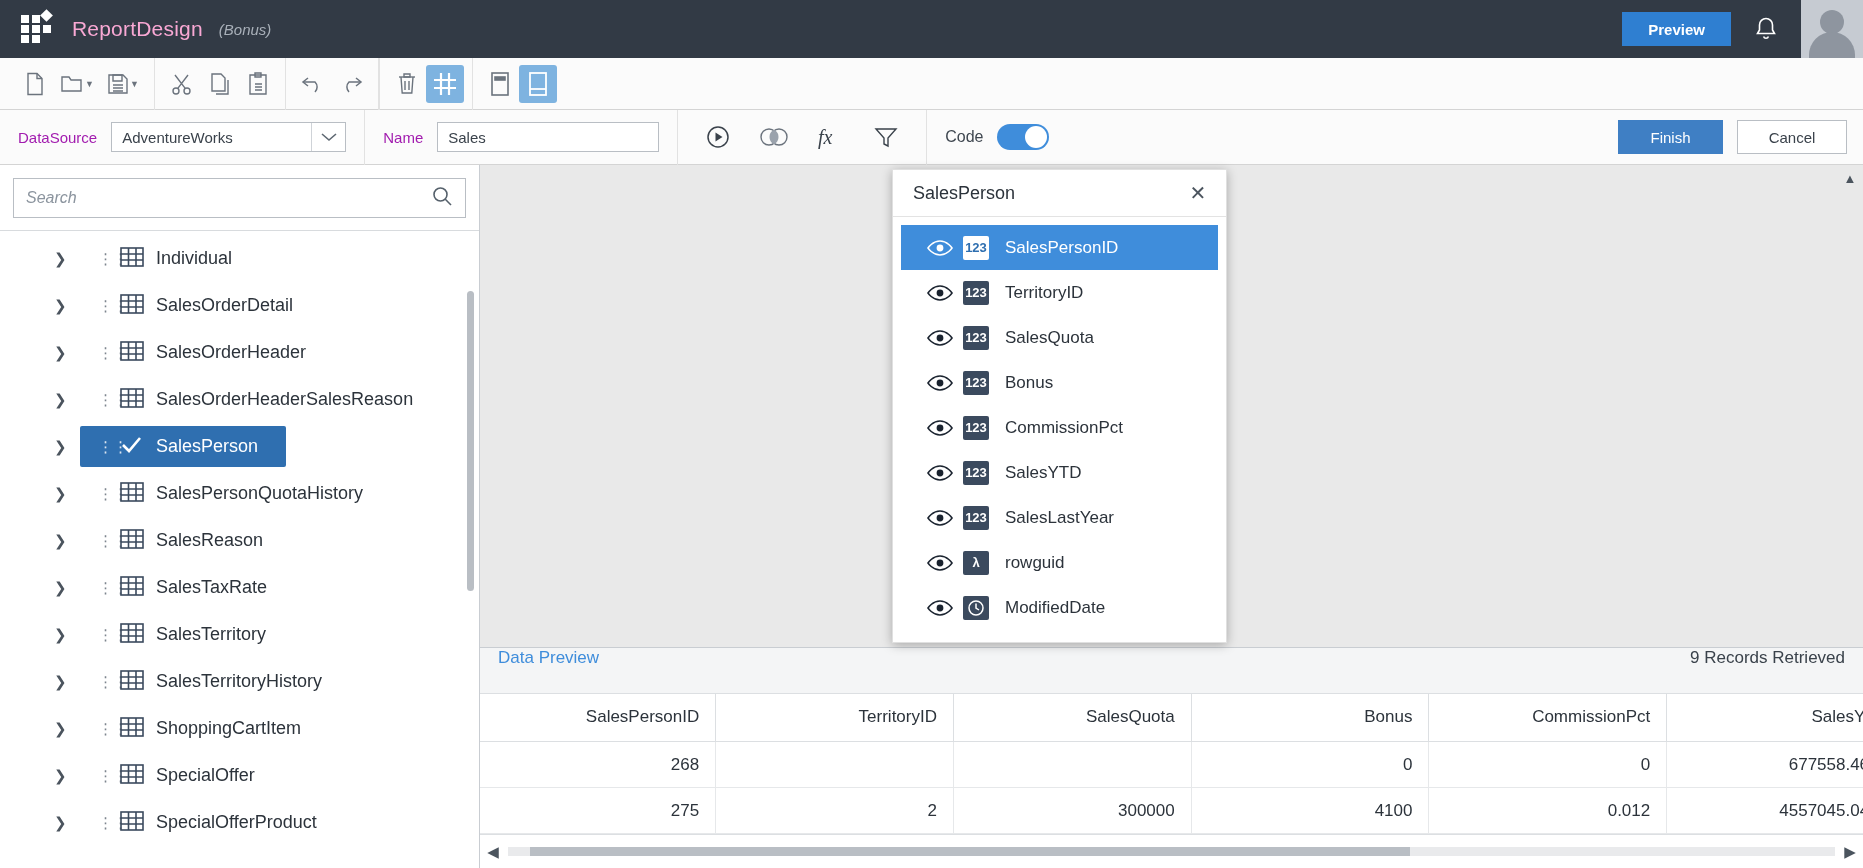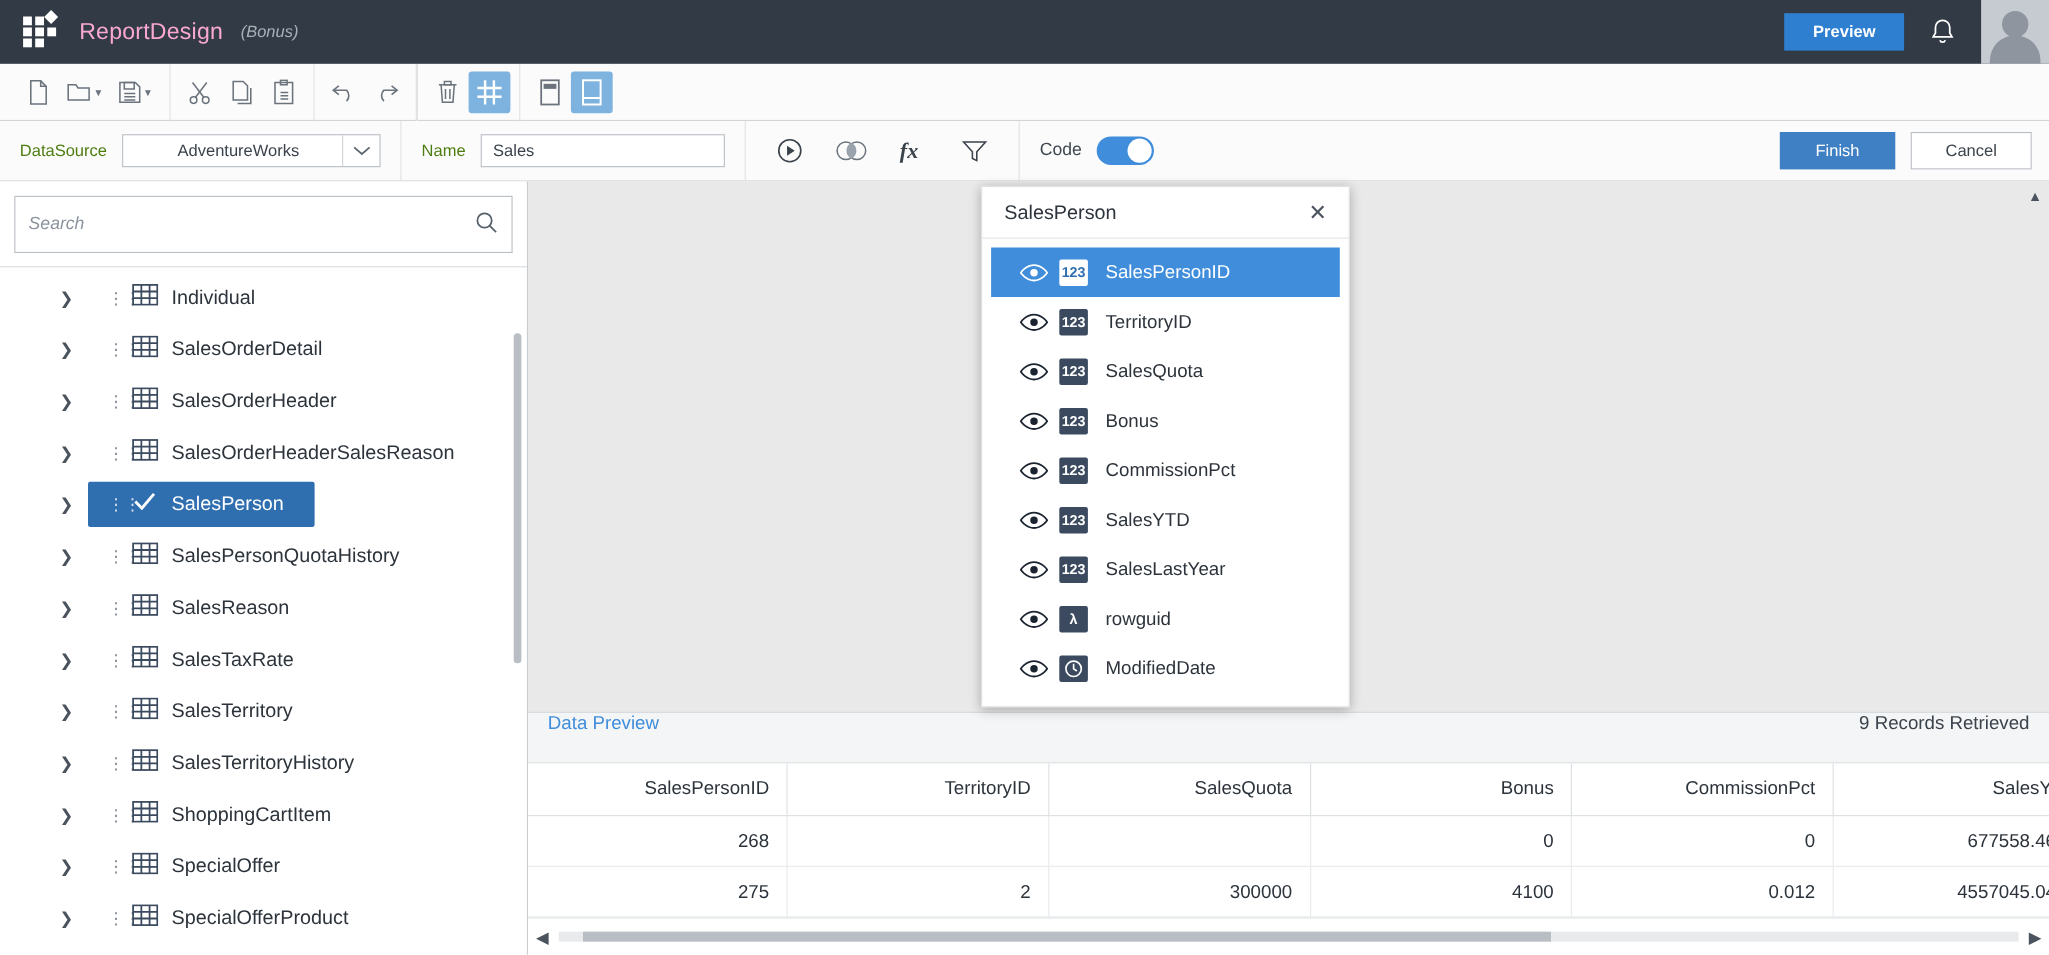--- a/index.html
+++ b/index.html
@@ -61,26 +61,26 @@
   .zoom-val { font-size:15px; color:#4a5561; width:52px; text-align:center; }
   .caret { font-size:9px; margin-left:1px; color:#6b737d; }
 
   
   .querybar {
     height:55px; flex:0 0 55px; background:#fbfbfb; border-bottom:1px solid #d4d4d4;
     display:flex; align-items:center;
   }
   .qb-seg { display:flex; align-items:center; height:100%; padding: 0 18px; }
   .qb-sep { width:1px; height:55px; background:#e2e2e2; }
-  .qb-label { font-size:15px; color:#4d7c0f; margin-right:14px; }
+  .qb-label { font-size:15px; color:#a21caf; margin-right:14px; }
   .ds-select {
     width:235px; height:30px; border:1px solid #b9bec4; background:#fff; display:flex;
     align-items:center; font-size:15px; color:#3a424b; padding-left:10px; cursor:pointer;
   }
-  .ds-select .val { flex:1;text-align:center; }
+  .ds-select .val { flex:1; }
   .ds-select .arrow {
     width:34px; height:28px; border-left:1px solid #cfd3d8; display:flex;
     align-items:center; justify-content:center; color:#5e6872;
   }
   .name-input {
     width:222px; height:30px; border:1px solid #b9bec4; background:#fff; font-size:15px;
     color:#3a424b; padding-left:10px; font-family:"Liberation Sans", sans-serif; outline:none;
   }
   .qb-icon { width:44px; height:42px; display:flex; align-items:center; justify-content:center; cursor:pointer; }
   .code-label { font-size:16px; color:#3f4750; margin-right:14px; }
@@ -100,21 +100,21 @@
     width:110px; cursor:pointer; font-family:"Liberation Sans", sans-serif;
   }
 
   
   .body { flex:1; display:flex; min-height:0; }
 
   
   .sidebar { width:480px; flex:0 0 480px; border-right:1px solid #c9cdd2; display:flex; flex-direction:column; background:#fff; }
   .search-row { padding:13px 13px 12px 13px; }
   .search-box {
-    height:52px; border:1px solid #b9bec4; display:flex; align-items:center; padding:0 12px;
+    height:40px; border:1px solid #b9bec4; display:flex; align-items:center; padding:0 12px;
   }
   .search-box input {
     flex:1; border:none; outline:none; font-size:16px; color:#55606b; font-style:italic;
     font-family:"Liberation Sans", sans-serif; background:transparent;
   }
   .search-box input::placeholder { color:#8b949e; font-style:italic; }
   .tree-wrap { flex:1; position:relative; border-top:1px solid #d8dbde; overflow:hidden; }
   .tree { padding-top:4px; }
   .tree-item {
     height:47px; display:flex; align-items:center; padding-left:50px; cursor:pointer; position:relative;
@@ -336,21 +336,21 @@
             </svg>
         </span>
       </div>
     </div>
     <div class="qb-sep"></div>
     <div class="qb-seg">
       <span class="qb-label">Name</span>
       <input class="name-input" value="Sales" style="">
     </div>
     <div class="qb-sep"></div>
-    <div class="qb-seg" style="gap:12px;font-weight:bold;">
+    <div class="qb-seg" style="gap:12px;">
       <div class="qb-icon">
         <svg width="26" height="26" viewBox="0 0 26 26" fill="none" stroke="#3a424b" stroke-width="1.5">
           <circle cx="13" cy="13" r="10"></circle>
             <path d="M10.5 8.5l7 4.5-7 4.5z" fill="#3a424b" stroke="none"></path>
         </svg>
       </div>
       <div class="qb-icon">
         <svg width="32" height="24" viewBox="0 0 32 24" fill="none" stroke="#6b737d" stroke-width="1.4">
           <circle cx="11" cy="12" r="8"></circle>
             <circle cx="21" cy="12" r="8"></circle>

